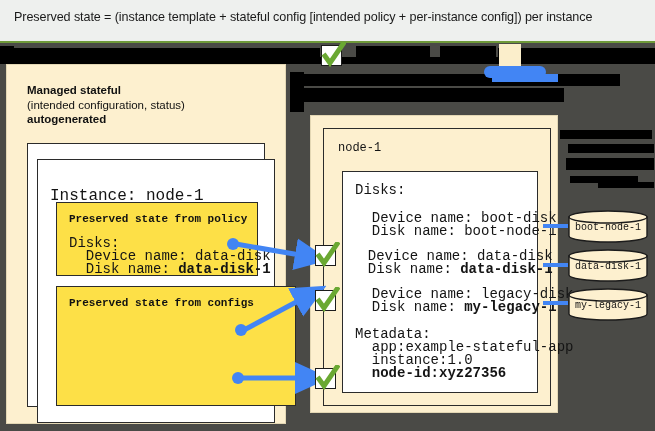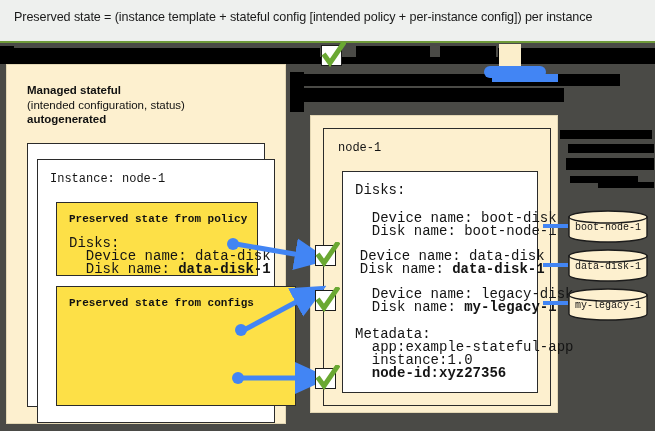--- a/index.html
+++ b/index.html
@@ -52,21 +52,22 @@
     background: #ffffff;
     border: 1px solid #2b2b2b;
   }
 
   .mono {
     font-family: "Liberation Mono", "DejaVu Sans Mono", monospace;
     color: #141414;
   }
   .instance-heading {
     position: absolute;
-    font-size: 12px;
+    font-size: 16px;
+    margin-top: 15px;
   }
   .sub-box {
     position: absolute;
     background: #fde047;
     border: 1px solid #2b2b2b;
   }
   .sub-title {
     position: absolute;
     font-size: 11px; font-weight: bold;
     font-family: "Liberation Mono", "DejaVu Sans Mono", monospace;
@@ -192,21 +193,21 @@
 <div class="panel-right">
   <div class="node-card">
     <div class="node-label">node-1</div>
 
     <div class="node-white">
       <div class="code-block" style="left:12px; top:12px;">Disks:</div>
 
       <div class="code-block" style="left:12px; top:40px;"><span>  Device name: boot-disk</span>
 <span>  Disk name: boot-node-1</span></div>
 
-      <div class="code-block" style="left:0; top:78px;font-family:Liberation Mono, monospace;"><span>  Device name: data-disk</span>
+      <div class="code-block" style="left:8px; top:78px;font-family:Liberation Mono, monospace;"><span>  Device name: data-disk</span>
 <span>  Disk name: </span><b>data-disk-1</b></div>
 
       <div class="code-block" style="left:12px; top:116px;"><span>  Device name: legacy-disk</span>
 <span>  Disk name: </span><b>my-legacy-1</b></div>
 
       <div class="code-block" style="left:12px; top:156px;"><span>Metadata:</span>
 <span>  app:example-stateful-app</span>
 <span>  instance:1.0</span>
 <b>  node-id:xyz27356</b></div>
     </div>

